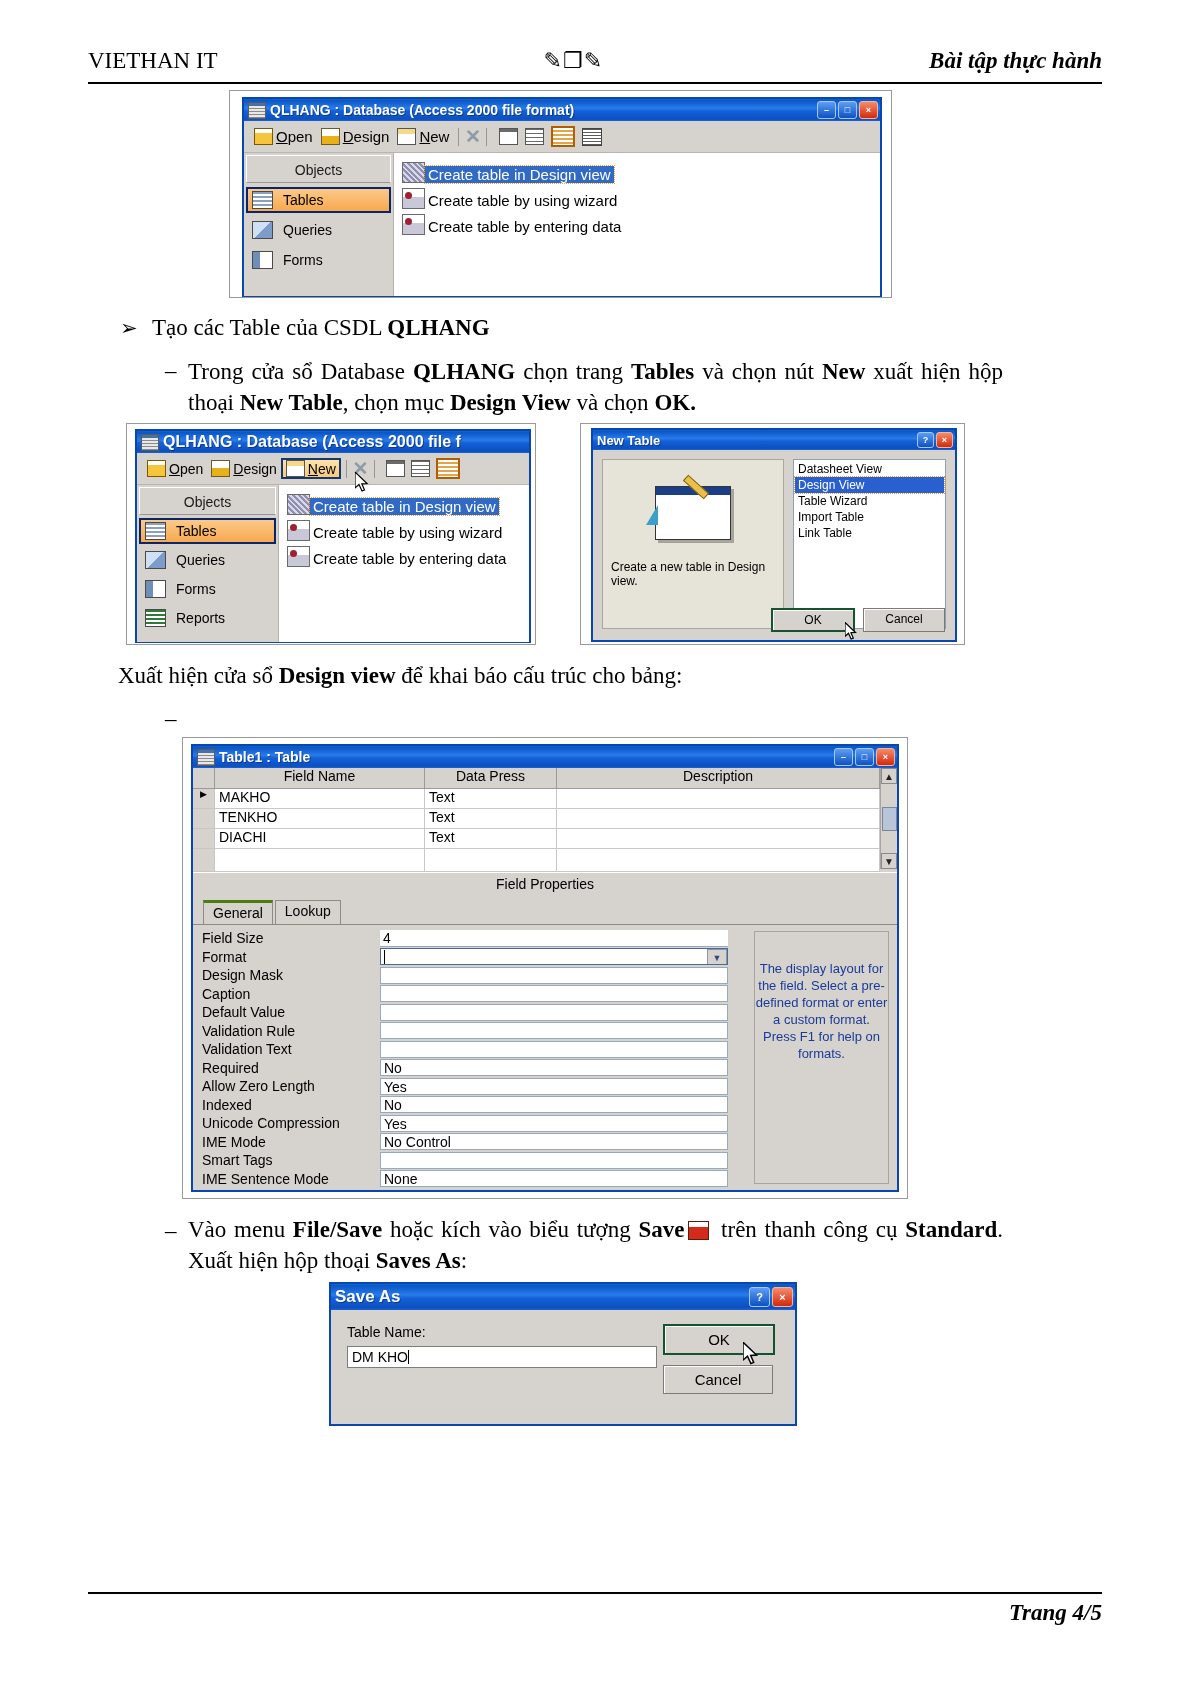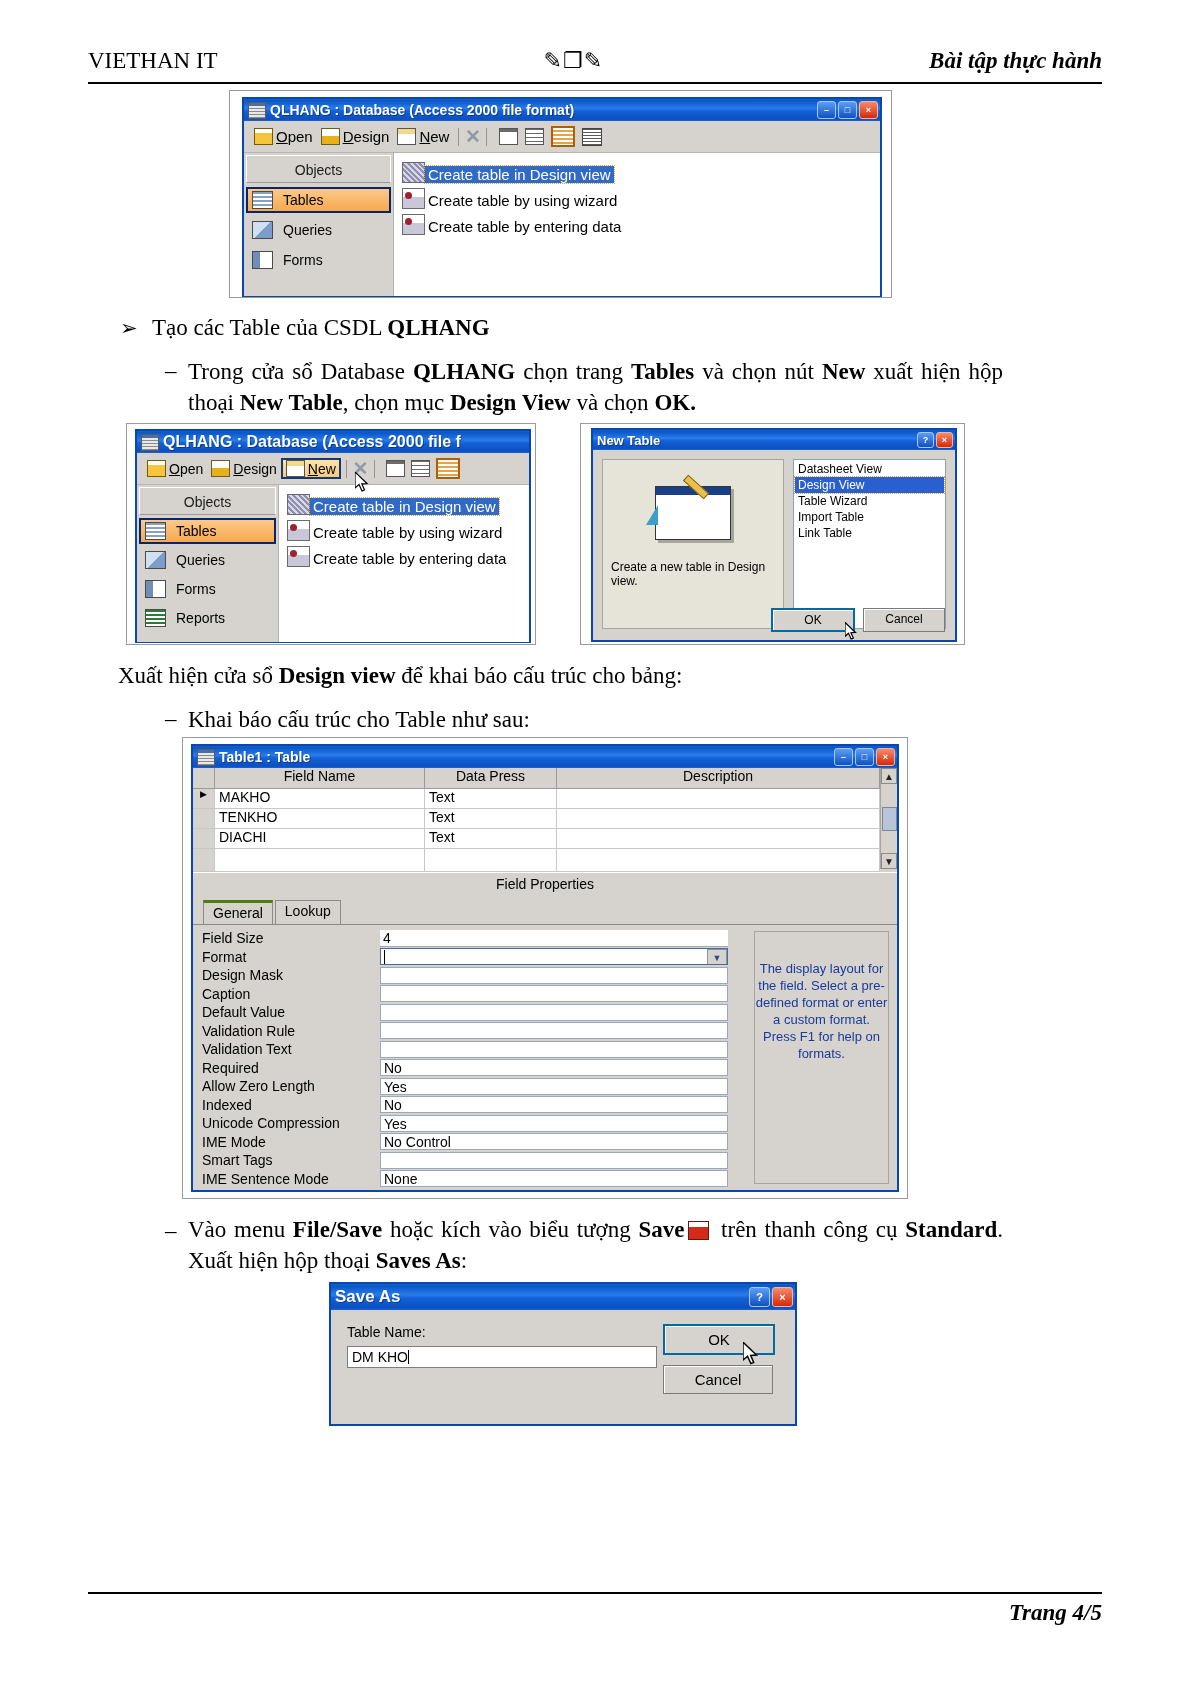--- a/index.html
+++ b/index.html
@@ -202,21 +202,21 @@
   }
   .nt-opt { padding:1px 3px; white-space:nowrap; }
   .nt-opt.sel { background:#2a5fd0; color:#fff; outline:1px dotted #e8a030; }
   .nt-buttons { position:absolute; right:10px; bottom:8px; display:flex; gap:8px; }
   .btn {
     font-family:"Liberation Sans",sans-serif; font-size:12px;
     background:#d6d3ce; border:1px solid #7a7a7a;
     padding:3px 0; width:80px; text-align:center;
     box-shadow:inset 1px 1px 0 #fff;
   }
-  .btn.def { border:2px solid #0369a1; }
+  .btn.def { border:2px solid #14532d; }
   .t1-head {
     display:flex; height:20px; background:#d6d3ce;
     font-family:"Liberation Sans",sans-serif; font-size:14px;
     border-bottom:1px solid #9a9a9a;
   }
   .t1-head > div { border-right:1px solid #9a9a9a; text-align:center; box-sizing:border-box; }
   .t1-row { display:flex; height:19px; font-family:"Liberation Sans",sans-serif; font-size:14px;
     border-bottom:1px solid #c8c8c8; background:#fff; }
   .t1-row > div { border-right:1px solid #c8c8c8; box-sizing:border-box; padding-left:4px; }
   .c-sel { width:22px; flex:0 0 22px; text-align:center; background:#d6d3ce; padding-left:0 !important; }
@@ -470,21 +470,20 @@
           </svg>
       </div>
     </div>
   </div>
 
   <div class="para" style="left:118px;top:660px;width:900px;">
     <span>Xuất hiện cửa sổ </span><span class="b">Design view</span><span> để khai báo cấu trúc cho bảng:</span>
   </div>
 
   <div class="dash" style="left:165px;top:706px;">–</div>
-  <div class="para" style="left:188px;top:704px;width:800px;">Khai báo cấu trúc cho Table như sau:</div>
 
   <div class="figure-border" style="position:absolute;left:182px;top:737px;width:726px;height:462px;">
     <div class="win" style="left:8px;top:6px;width:708px;height:448px;border:2px solid #0a46b0;">
       <div class="titlebar">
         <span class="tb-ico"></span>
         <span class="tb-title">Table1 : Table</span>
         <span class="tb-btns">
           <span class="tb-btn">–</span>
           <span class="tb-btn">□</span>
           <span class="tb-btn close">×</span>

